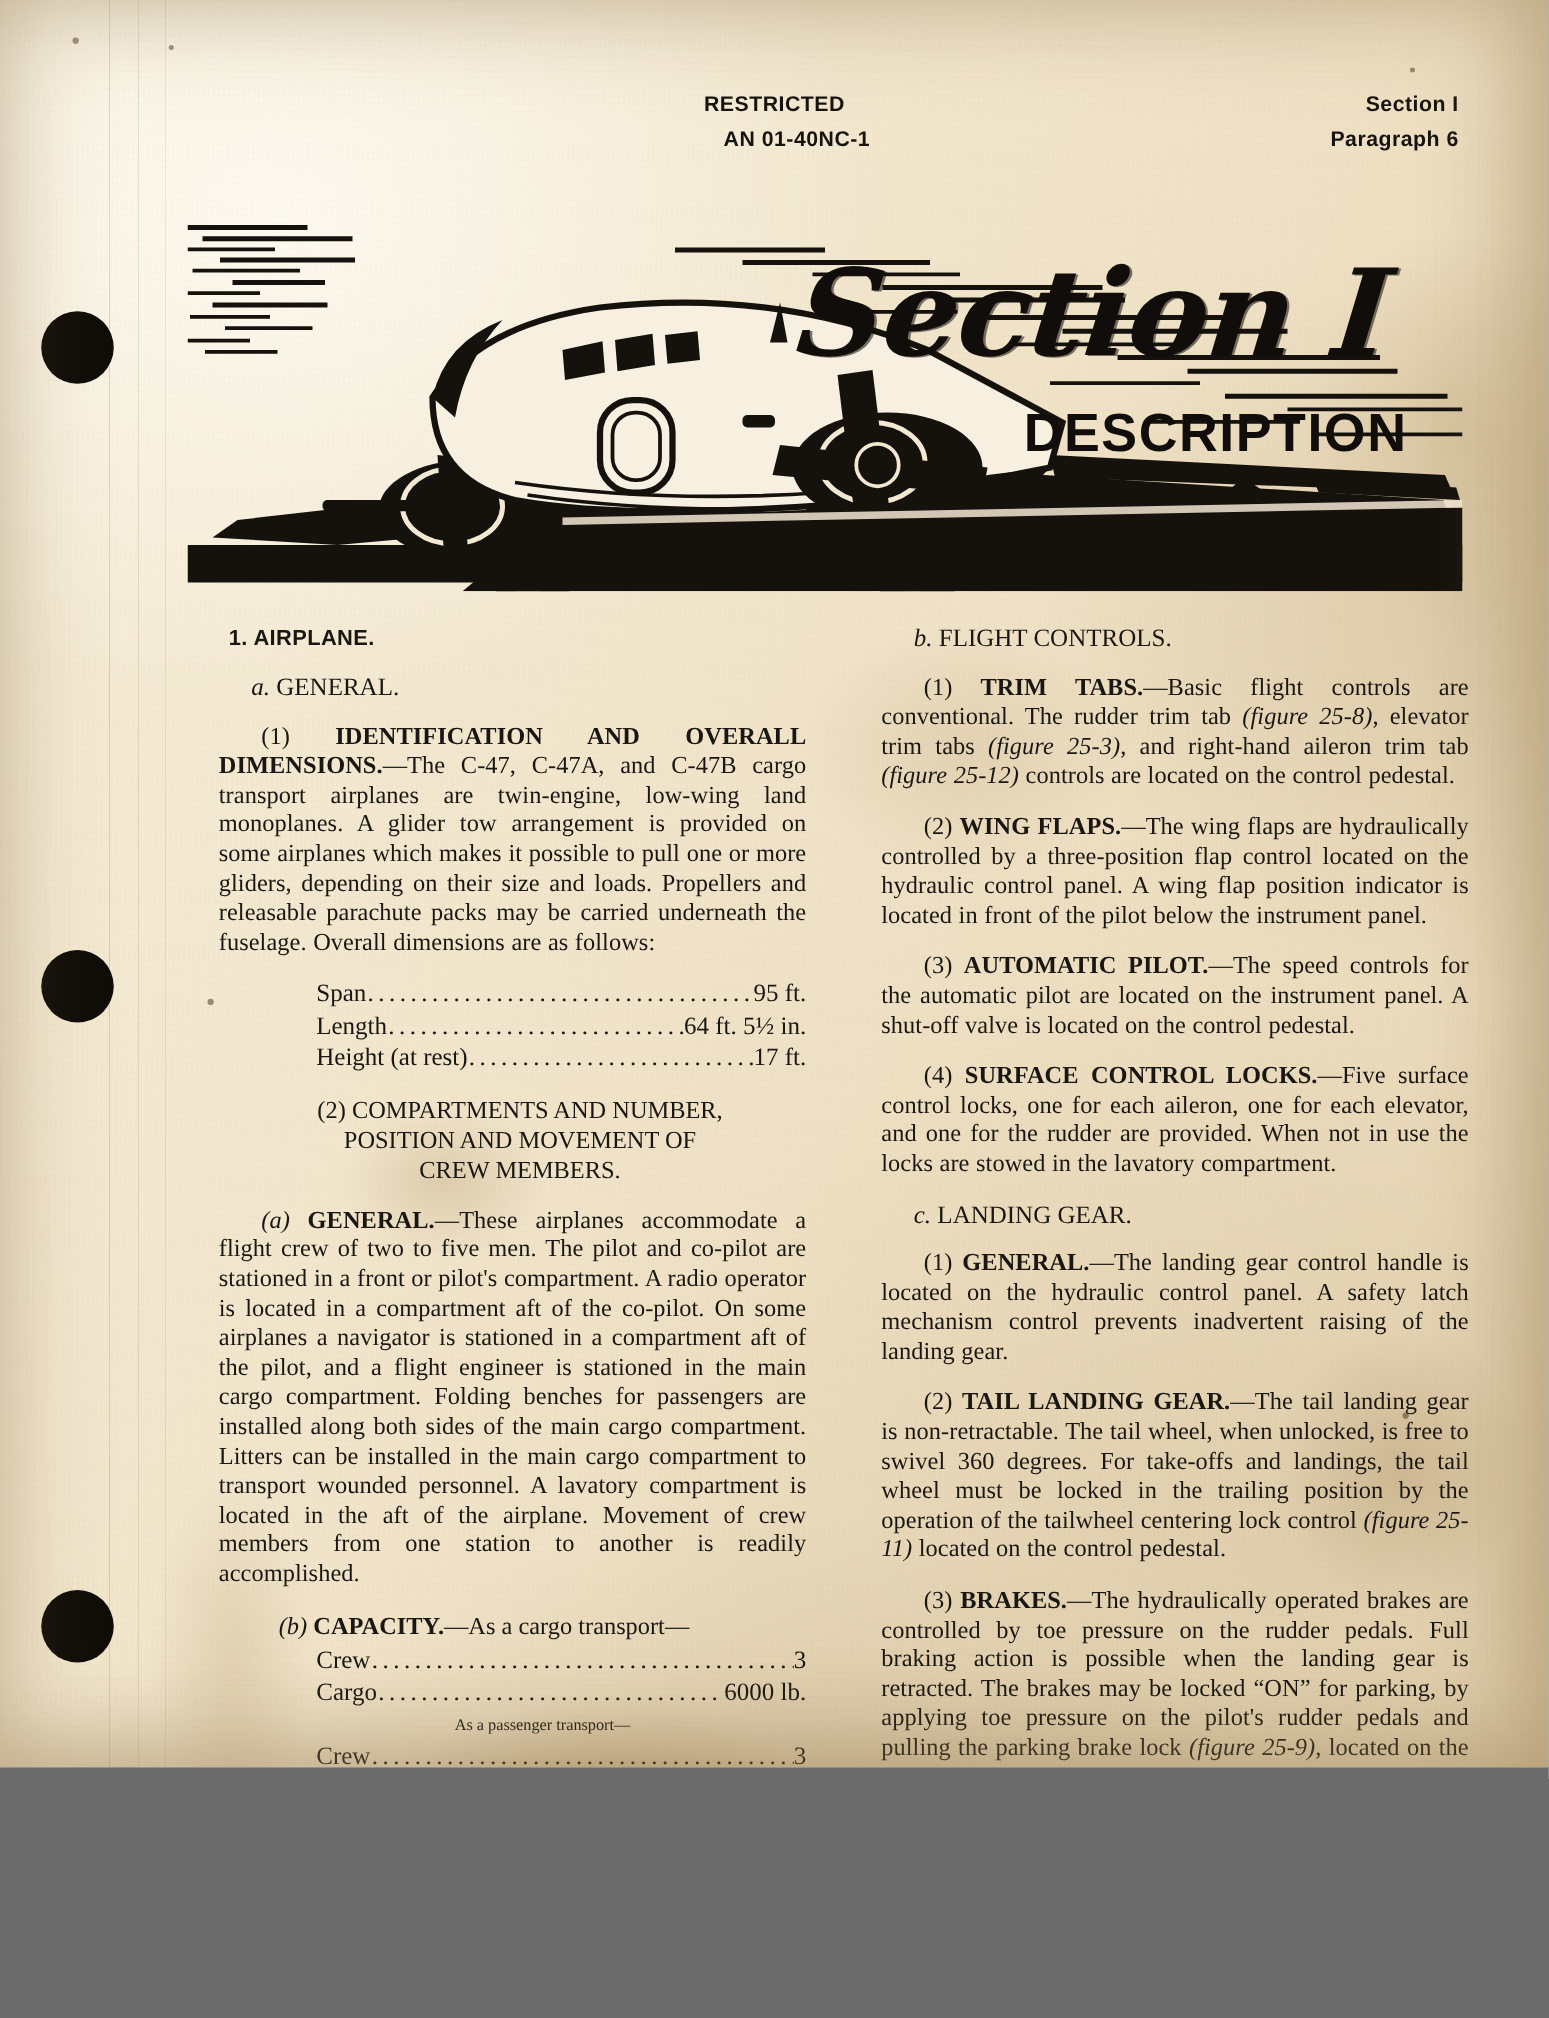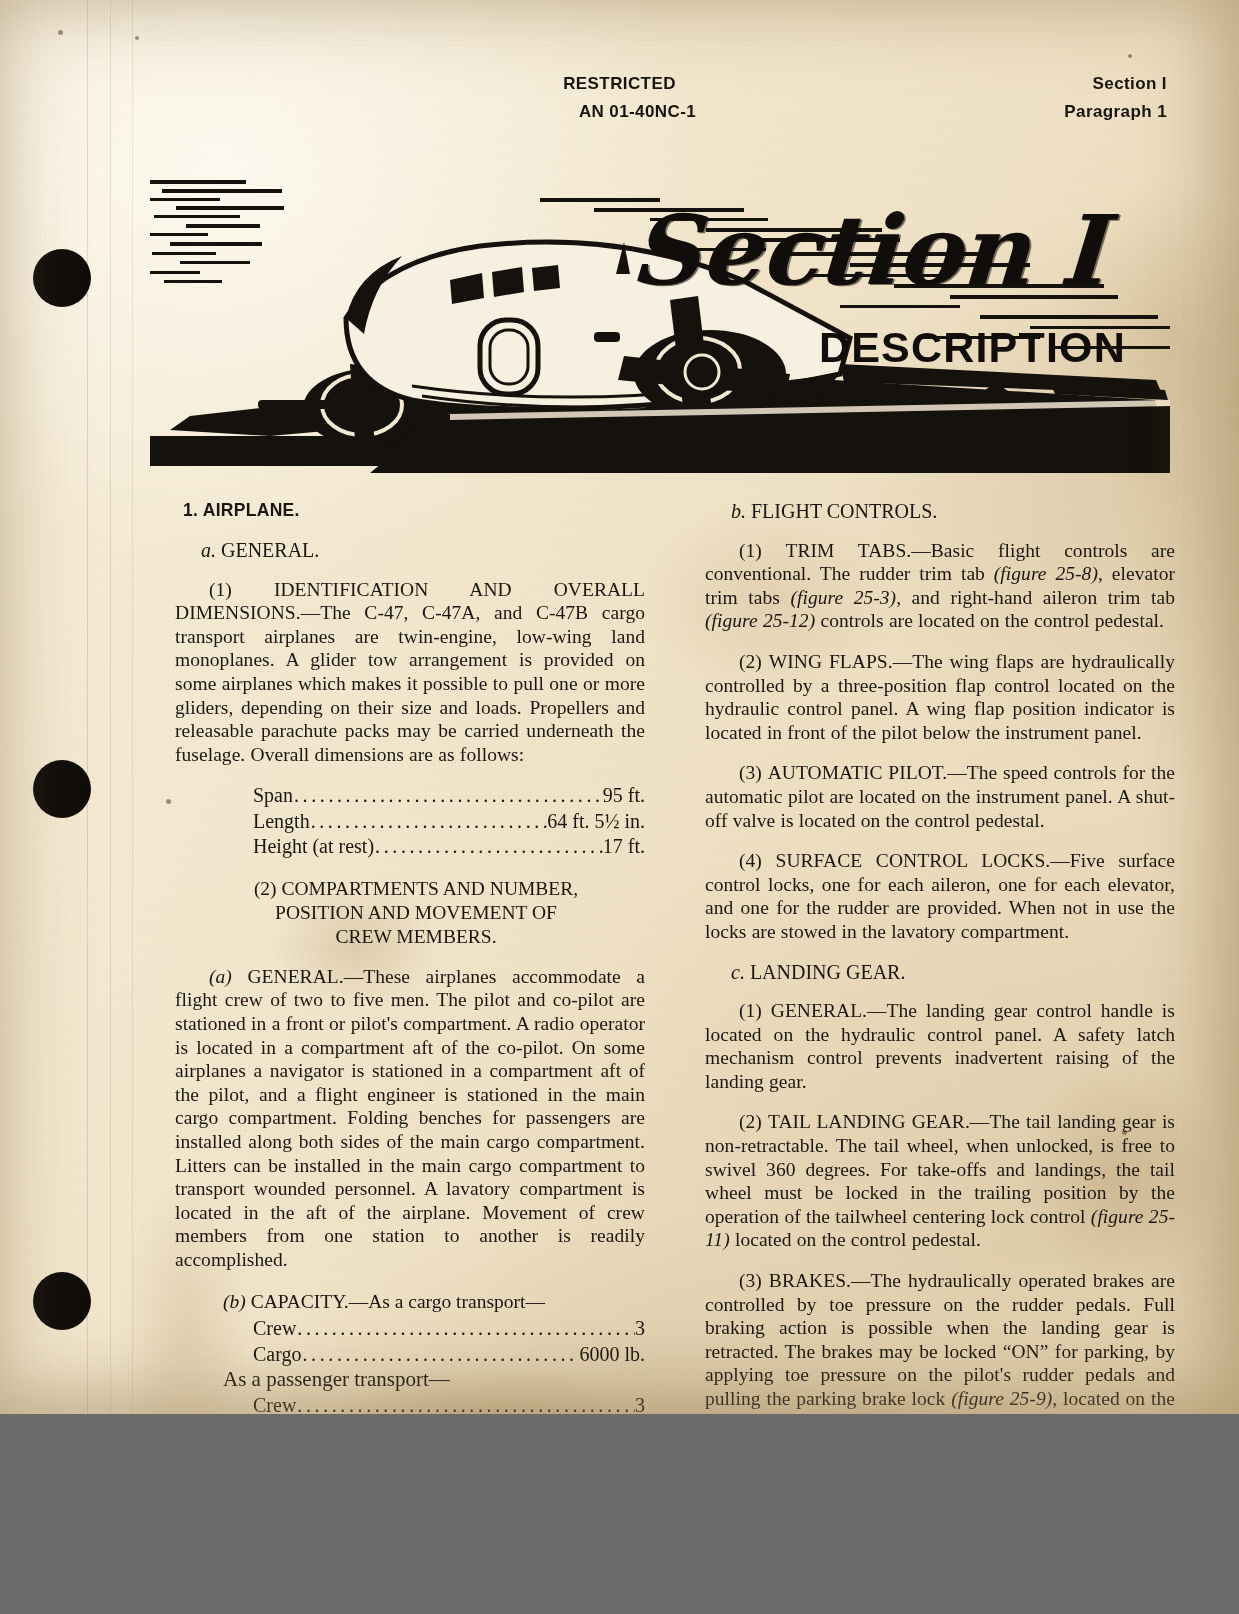--- a/index.html
+++ b/index.html
@@ -168,21 +168,21 @@
   }
 
   .sub-head {
     margin: 0 0 15px 0;
     font-size: 20px;
     line-height: 23.6px;
     text-indent: 26px;
   }
   .sub-head .letter { font-style: italic; }
 
-  .run-in { font-weight: normal; margin-top: 46px; }
+  .run-in { font-weight: bold; margin-top: 46px; }
   .fig { font-style: italic; }
 
   .centered-head {
     margin: 0 0 16px 0;
     font-size: 19.5px;
     line-height: 24px;
     text-align: center;
     padding: 0 6px 0 18px;
   }
 
@@ -207,23 +207,24 @@
     padding: 0 1px;
     color: #1a1712;
   }
   .leader-list .dots::before {
     content: "........................................................";
   }
   .leader-list .val { flex: 0 0 auto; }
 
   .plain-line {
     margin: 0;
-    font-size: 21px;
+    font-size: 13px;
     line-height: 25.5px;
     padding-left: 48px;
+    text-align: center;
   }
   .cap-head {
     margin: 0 0 2px 0;
     font-size: 19.5px;
     line-height: 25.5px;
     padding-left: 48px;
     text-indent: 0;
   }
   .note-line {
     margin: 0;
@@ -287,21 +288,21 @@
   <div class="speck" style="left:135px;top:36px;width:4px;height:4px;"></div>
   <div class="speck" style="left:1128px;top:54px;width:4px;height:4px;"></div>
   <div class="speck" style="left:166px;top:799px;width:5px;height:5px;"></div>
   <div class="speck" style="left:1122px;top:1130px;width:5px;height:5px;"></div>
   <div class="speck" style="left:30px;top:1555px;width:4px;height:4px;"></div>
 
   <div class="runhead">
     <div class="runhead-center" style="top:0;">RESTRICTED</div>
     <div class="runhead-center" style="top:28px;padding-left:36px;">AN 01-40NC-1</div>
     <div class="runhead-right" style="top:0;">Section I</div>
-    <div class="runhead-right" style="top:28px;">Paragraph 1</div>
+    <div class="runhead-right" style="top:28px;">Paragraph 6</div>
   </div>
 
   <div class="masthead">
     <svg viewBox="0 0 1020 305" preserveAspectRatio="none">
 
       <g fill="#15120d">
         <rect x="0" y="12" width="96" height="4"></rect>
           <rect x="12" y="21" width="120" height="4"></rect>
         <rect x="0" y="30" width="70" height="3"></rect>
           <rect x="26" y="38" width="108" height="4"></rect>

